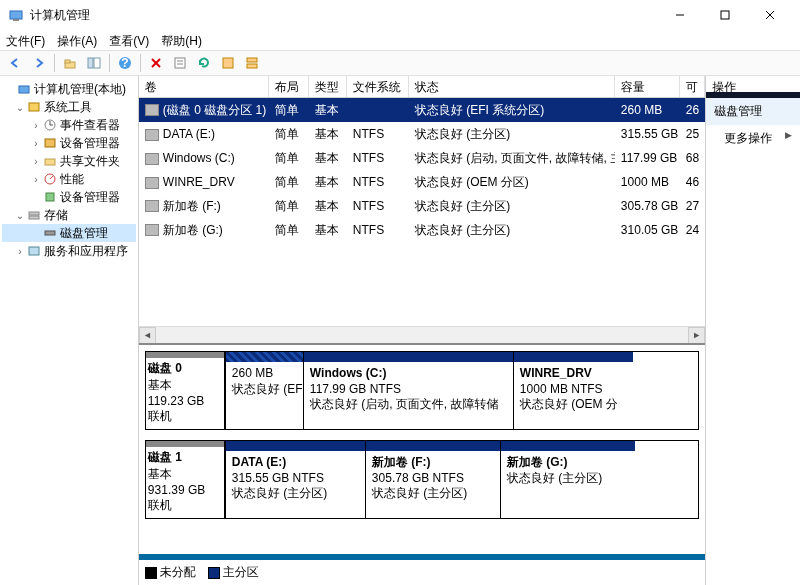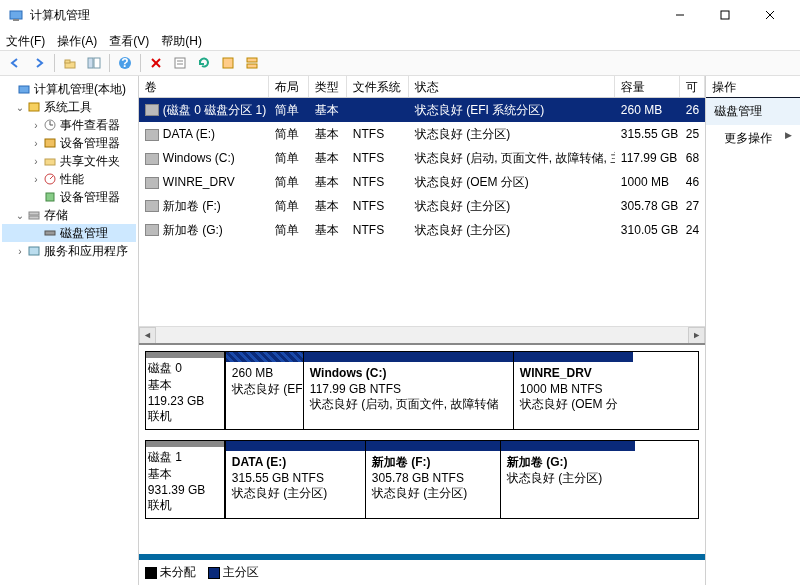--- a/index.html
+++ b/index.html
@@ -27,31 +27,31 @@
 .vr { display: flex; height: 24px; align-items: center; white-space: nowrap; }
 .vr.sel { background: #0a2a7a; color: #fff; }
 .vc { padding: 0 6px; overflow: hidden; }
 .vr .ic { width: 14px; height: 12px; margin-right: 4px; display: inline-block; background: #bbb; border: 1px solid #888; vertical-align: middle; }
 .scroll-h { height: 17px; background: #f0f0f0; border-top: 1px solid #ddd; display: flex; align-items: center; }
 .scroll-h .ar { width: 17px; height: 17px; background: #e8e8e8; border: 1px solid #ccc; display: flex; align-items: center; justify-content: center; font-size: 9px; color: #555; }
 .scroll-h .track { flex: 1; }
 .disk-panel { flex: 1; border-top: 2px solid #888; padding: 6px; overflow: auto; }
 .disk-row { display: flex; margin-bottom: 10px; }
 .disk-info { width: 80px; padding: 4px 2px; border: 1px solid #000; }
-.disk-info .dname { font-weight: normal; }
+.disk-info .dname { font-weight: bold; }
 .disk-parts { flex: 1; display: flex; border: 1px solid #000; border-left: none; }
 .part { border-left: 1px solid #000; padding: 0; display: flex; flex-direction: column; overflow: hidden; }
 .part .bar { height: 10px; background: #0a2a7a; }
 .part .bar.hatch { background: repeating-linear-gradient(45deg,#0a2a7a,#0a2a7a 3px,#1a4aaa 3px,#1a4aaa 6px); }
 .part .pbody { padding: 4px 6px; font-size: 11px; line-height: 1.3; white-space: nowrap; overflow: hidden; }
 .part .pname { font-weight: bold; }
 .legend { display: flex; gap: 12px; padding: 4px 6px; border-top: 6px solid #0369a1; font-size: 11px; }
 .legend .sw { width: 12px; height: 12px; display: inline-block; vertical-align: middle; margin-right: 3px; border: 1px solid #000; }
 .actions { width: 110px; padding: 0; }
-.actions .ah { background: #fff; border-bottom: 1px solid #0f172a; padding: 3px 6px; height: 22px; }
+.actions .ah { background: #fff; border-bottom: 6px solid #0f172a; padding: 3px 6px; height: 22px; }
 .actions .ai { padding: 5px 8px; }
 .actions .ai.sub { padding-left: 18px; color: #000; }
 </style>
 </head>
 <body>
 
 <div class="titlebar">
   <span class="icon">
     <svg width="16" height="16">
         <rect x="2" y="4" width="12" height="8" fill="#6aa9e9" stroke="#2a6db9"></rect>

